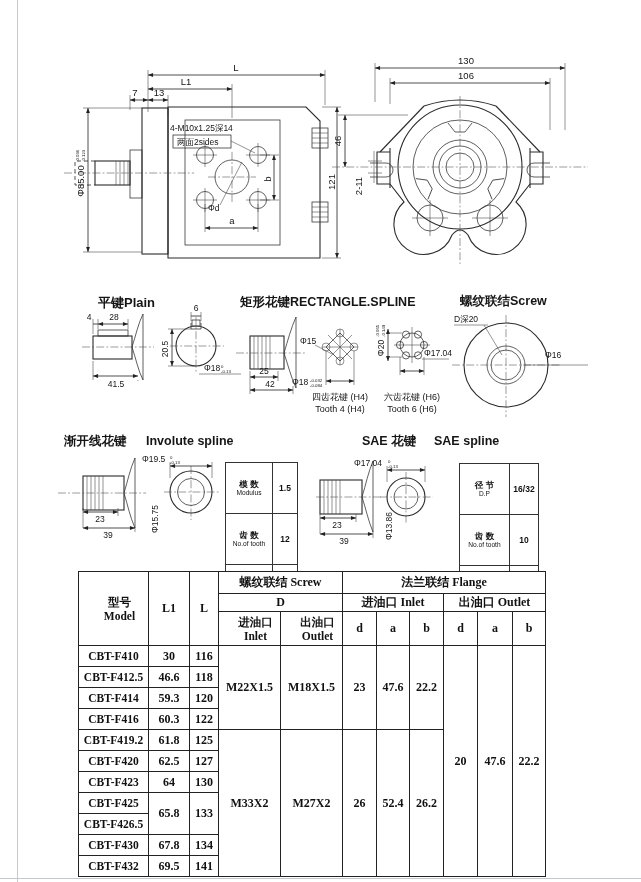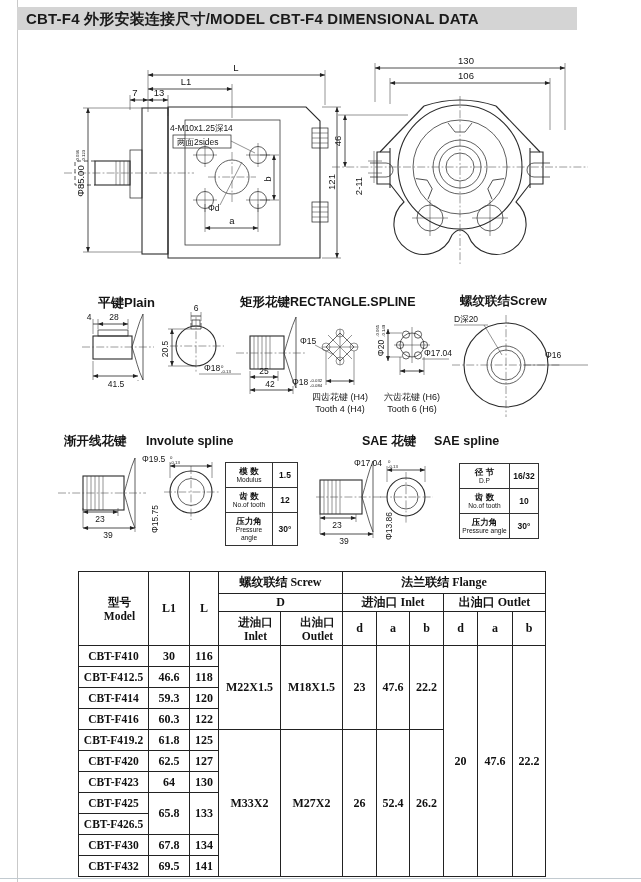--- a/index.html
+++ b/index.html
@@ -19,40 +19,39 @@
   .cl{stroke:#4a4a4a;stroke-width:.55;fill:none;stroke-dasharray:8 2.2 1.8 2.2;}
   .dsh{stroke:#2b2b2b;stroke-width:.8;fill:none;stroke-dasharray:4 3;}
   .dt{font-size:9.5px;}
   .dts{font-size:8.5px;}
   .tol{font-size:4.3px;}
   .cap{font-size:9px;}
   .ttl{font-size:12.5px;font-weight:600;}
   .ttl2{font-size:13px;font-weight:600;}
   
   table.ptab{position:absolute;border-collapse:collapse;background:#fff;}
-  table.ptab td{border:1px solid #333;text-align:center;vertical-align:middle;padding:3px 1px;}
+  table.ptab td{border:1px solid #333;text-align:center;vertical-align:middle;padding:16px 1px;}
   table.ptab td.lbl div.zh{font-size:8.5px;font-weight:600;line-height:10px;}
   table.ptab td.lbl div.en{font-size:6.6px;line-height:8px;}
   table.ptab td.val{font-size:8.5px;font-weight:600;margin-top:30px;}
   
   table.main{position:absolute;left:78px;top:571px;border-collapse:collapse;background:#fff;
              font-family:"Liberation Serif",serif;font-weight:bold;color:#111;}
   table.main td{border:1px solid #222;text-align:center;vertical-align:middle;font-size:12px;padding:0 1px;margin-top:44px;}
   table.main tr.h1{height:22px;} table.main tr.h2{height:16px;} table.main tr.h3{height:34px;}
   table.main tr.b{height:21px;}
   table.main td .ln2{line-height:14px;font-size:11.5px;padding-left:12px;}
   table.main td.model{font-size:11.5px;text-align:center;}
 </style>
 </head>
 <body>
 
 <div id="page">
   <div id="left-rule"></div>
   <div id="bottom-rule"></div>
-  <div id="title-bar">CBT-F4 外形安装连接尺寸/MODEL CBT-F4 DIMENSIONAL DATA</div>
 
   <svg style="left:56px;top:52px" width="290" height="218" viewBox="0 0 290 218">
     <defs>
         <marker id="m1" viewBox="0 0 10 10" refX="9" refY="5" markerWidth="9" markerHeight="7" orient="auto-start-reverse">
           <path d="M0,1.5 L9,5 L0,8.5 Z" fill="#222"></path>
         </marker>
       </defs>
     <g>
       <rect class="th" x="86" y="56" width="26" height="146"></rect>
       <rect class="tn" x="74" y="98" width="12" height="48"></rect>

